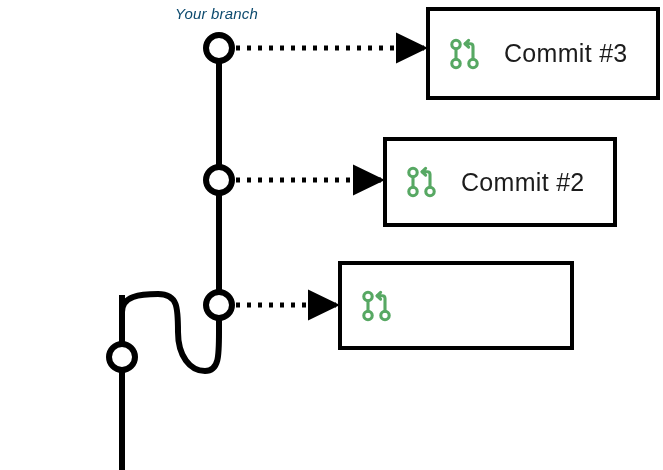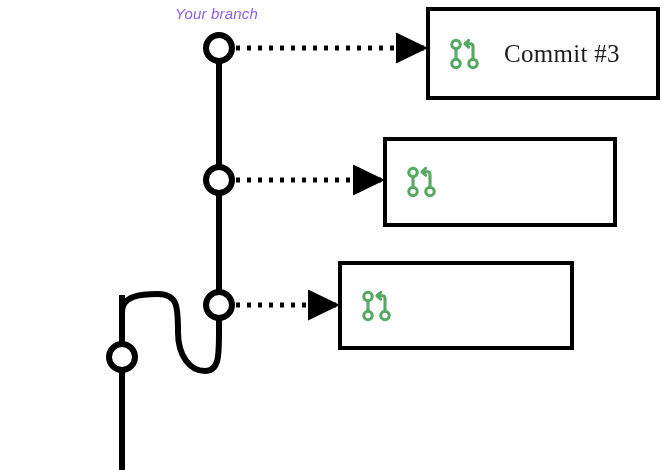--- a/index.html
+++ b/index.html
@@ -23,21 +23,21 @@
     left: 0;
     top: 0;
     width: 663px;
     height: 470px;
   }
   .branch-label {
     position: absolute;
     font-family: "Liberation Sans", sans-serif;
     font-style: italic;
     font-size: 15px;
-    color: #8b5cf6;
+    color: #0c4a6e;
     white-space: nowrap;
     letter-spacing: 0.2px;
   }
   #label-your-branch {
     left: 175px;
     top: 5px;
   }
   #label-base-branch {
     left: 8px;
     top: 345px;
@@ -54,21 +54,21 @@
   #commit-box-3 { left: 426px; top: 7px;   width: 234px; height: 93px; }
   #commit-box-2 { left: 383px; top: 137px; width: 234px; height: 90px; }
   #commit-box-1 { left: 338px; top: 261px; width: 236px; height: 89px; }
   .commit-icon {
     flex: 0 0 auto;
     width: 34px;
     height: 34px;
     display: block;
   }
   .commit-label {
-    font-family: Liberation Serif, serif;
+    font-family: Liberation Sans, sans-serif;
     font-size: 25px;
     color: #1c1c1c;
     margin-left: 22px;
     white-space: nowrap;
     letter-spacing: 0.3px;
   }
 </style>
 </head>
 <body>
 
@@ -126,20 +126,21 @@
     <svg class="commit-icon" viewBox="0 0 34 34">
       <g fill="none" stroke="#57a863" stroke-width="3.1" stroke-linecap="round" stroke-linejoin="round">
         <circle cx="8" cy="7.5" r="4.2"></circle>
         <circle cx="8" cy="26.5" r="4.2"></circle>
         <line x1="8" y1="11.7" x2="8" y2="22.3"></line>
         <circle cx="25" cy="26.5" r="4.2"></circle>
         <path d="M25,22.3 L25,9.6 C25,8.0 23.8,6.8 22.2,6.8 L17.2,6.8"></path>
         <path d="M20.6,3.4 L17.0,6.8 L20.6,10.2" fill="#57a863"></path>
       </g>
     </svg>
+    <span class="commit-label">Commit #2</span>
   </div>
 
   <div class="commit-box" id="commit-box-1">
     <svg class="commit-icon" viewBox="0 0 34 34">
       <g fill="none" stroke="#57a863" stroke-width="3.1" stroke-linecap="round" stroke-linejoin="round">
         <circle cx="8" cy="7.5" r="4.2"></circle>
         <circle cx="8" cy="26.5" r="4.2"></circle>
         <line x1="8" y1="11.7" x2="8" y2="22.3"></line>
         <circle cx="25" cy="26.5" r="4.2"></circle>
         <path d="M25,22.3 L25,9.6 C25,8.0 23.8,6.8 22.2,6.8 L17.2,6.8"></path>

